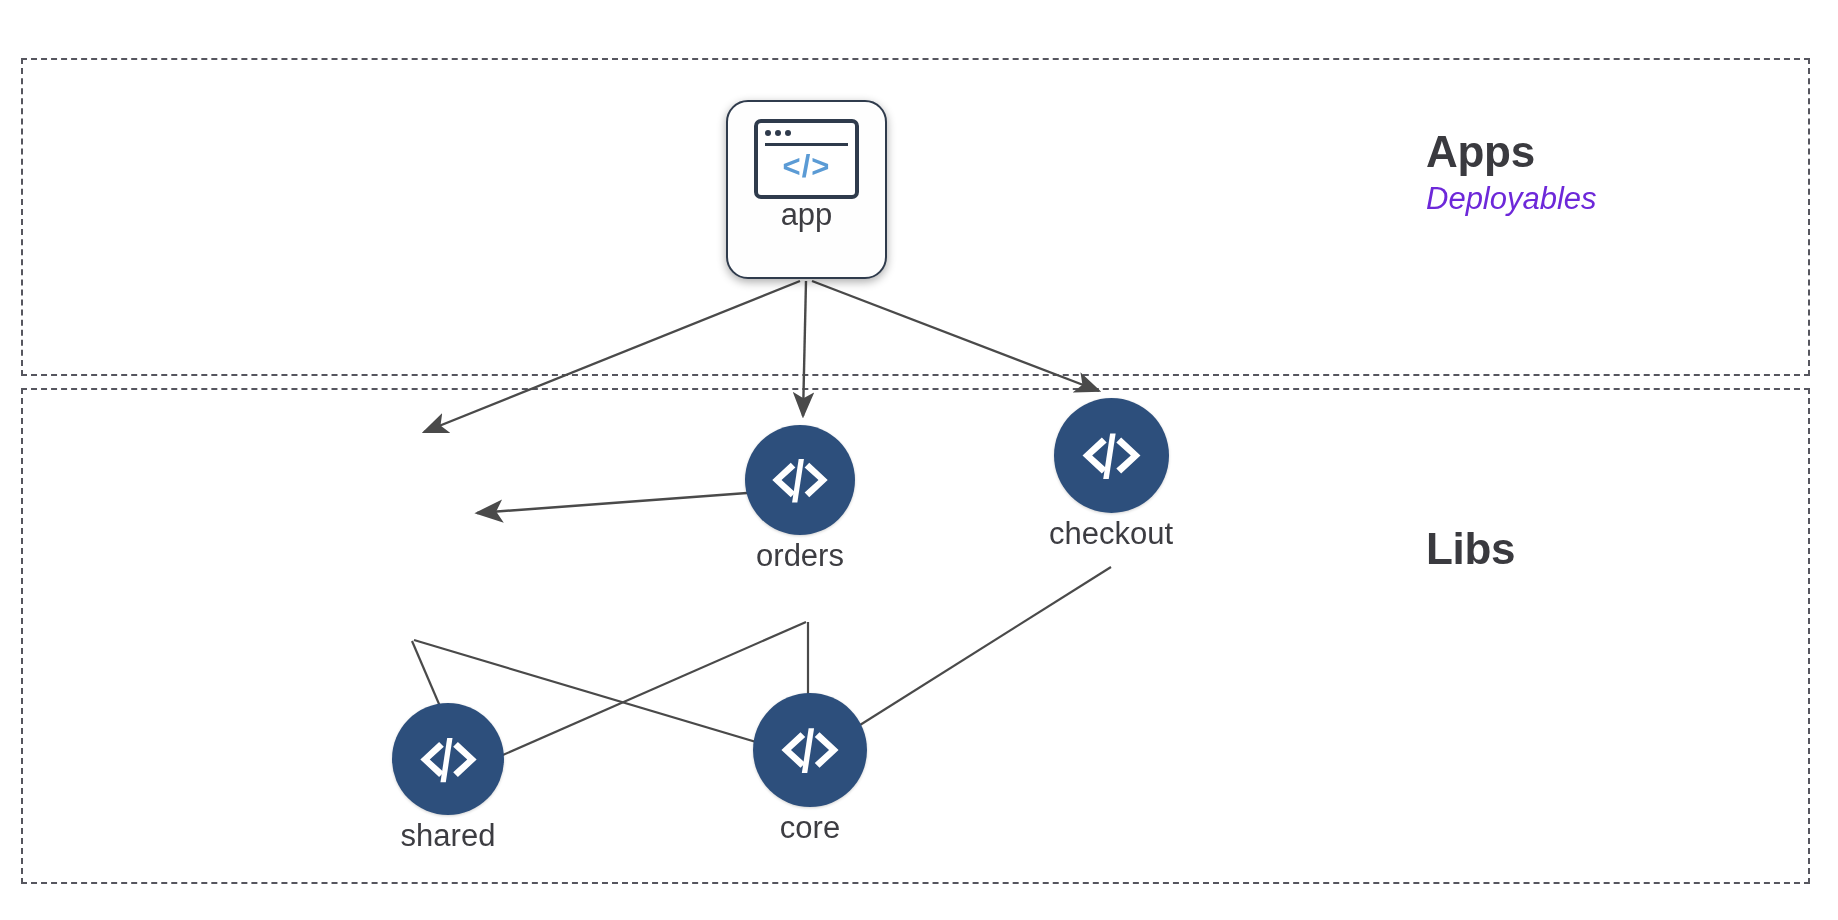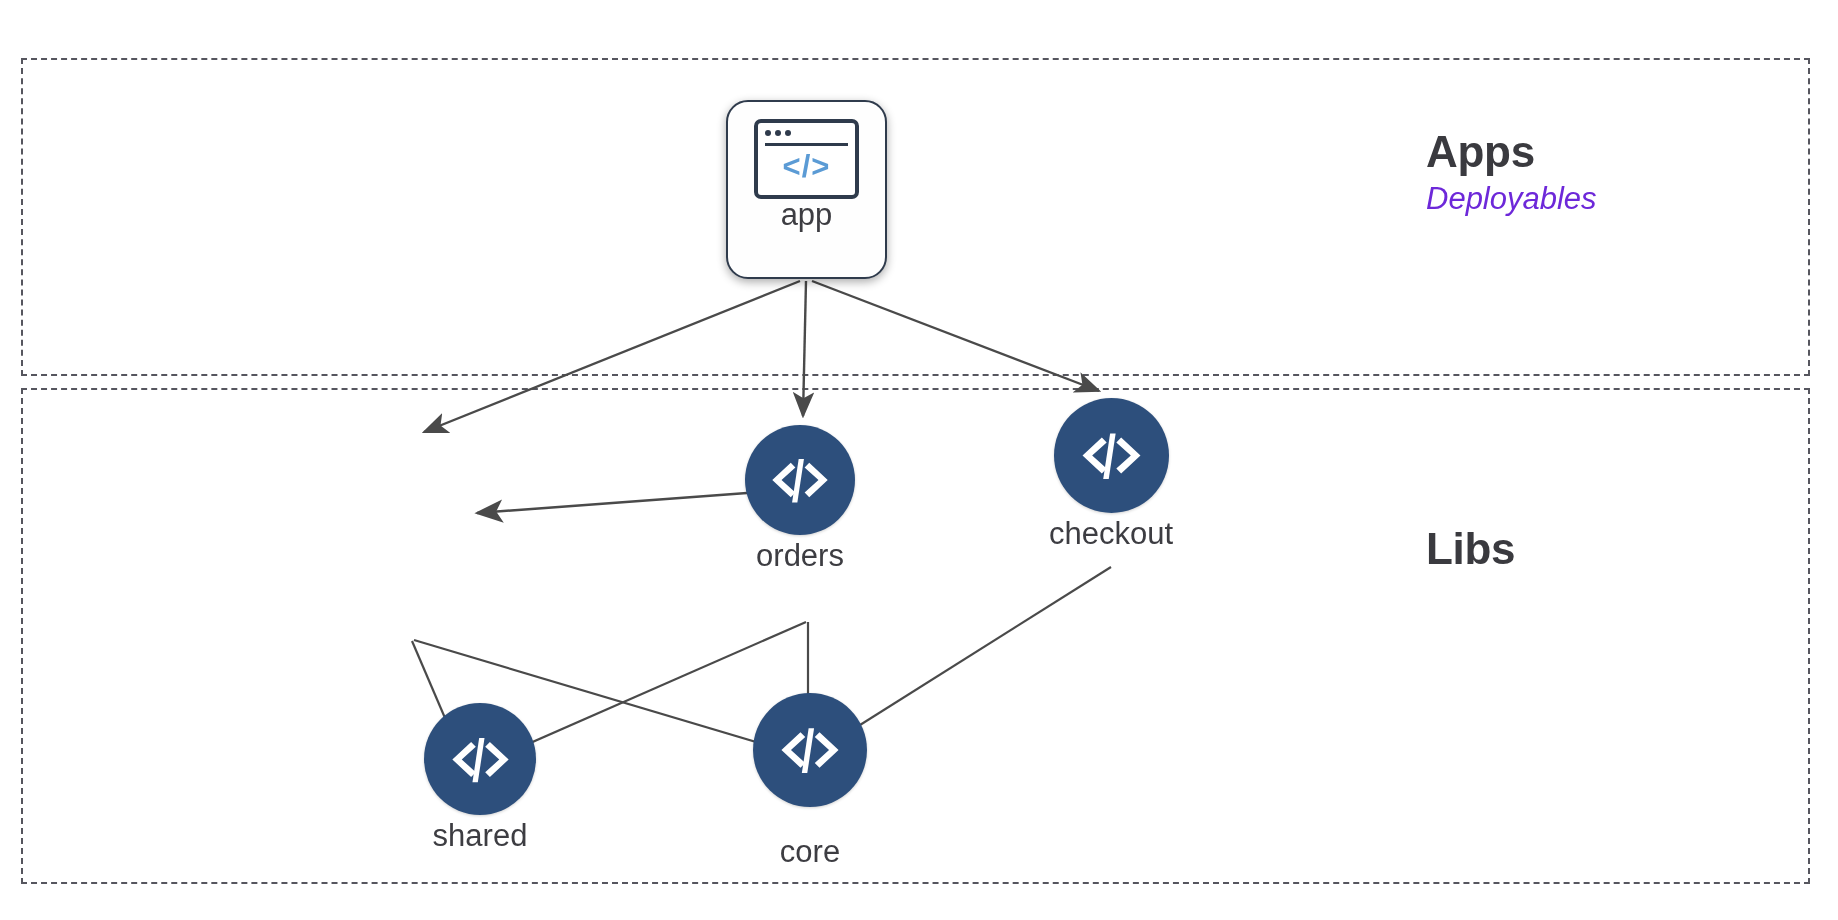--- a/index.html
+++ b/index.html
@@ -151,23 +151,23 @@
     white-space: nowrap;
     line-height: 1.1;
   }
 
   #node-products { left: 288px; top: 443px; width: 240px; }
   #node-products .lib-circle { width: 110px; height: 110px; }
   #node-orders   { left: 680px; top: 425px; width: 240px; }
   #node-orders .lib-circle   { width: 110px; height: 110px; }
   #node-checkout { left: 991px; top: 398px; width: 240px; text-align: right; }
   #node-checkout .lib-circle { width: 115px; height: 115px; }
-  #node-shared   { left: 360px; top: 703px; width: 240px; }
+  #node-shared   { left: 328px; top: 703px; width: 240px; }
   #node-shared .lib-circle   { width: 112px; height: 112px; }
-  #node-core     { left: 690px; top: 693px; width: 240px; gap: 24px; }
+  #node-core     { left: 690px; top: 693px; width: 240px; }
   #node-core .lib-circle     { width: 114px; height: 114px; }
 </style>
 </head>
 <body>
 
 <div class="canvas">
 
   <div class="zone" id="zone-apps" style="left: 21px; top: 58px; width: 1789px; height: 318px; border-color: rgb(86, 86, 94);"></div>
   <div class="zone" id="zone-libs" style="left: 21px; top: 388px; width: 1789px; height: 496px; border-color: rgb(86, 86, 94);"></div>
 

